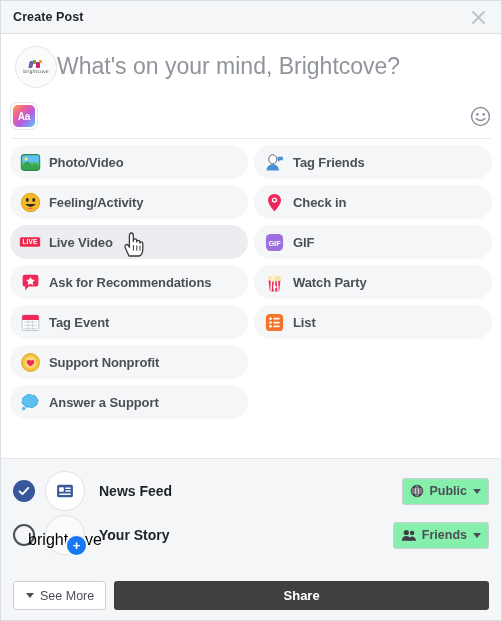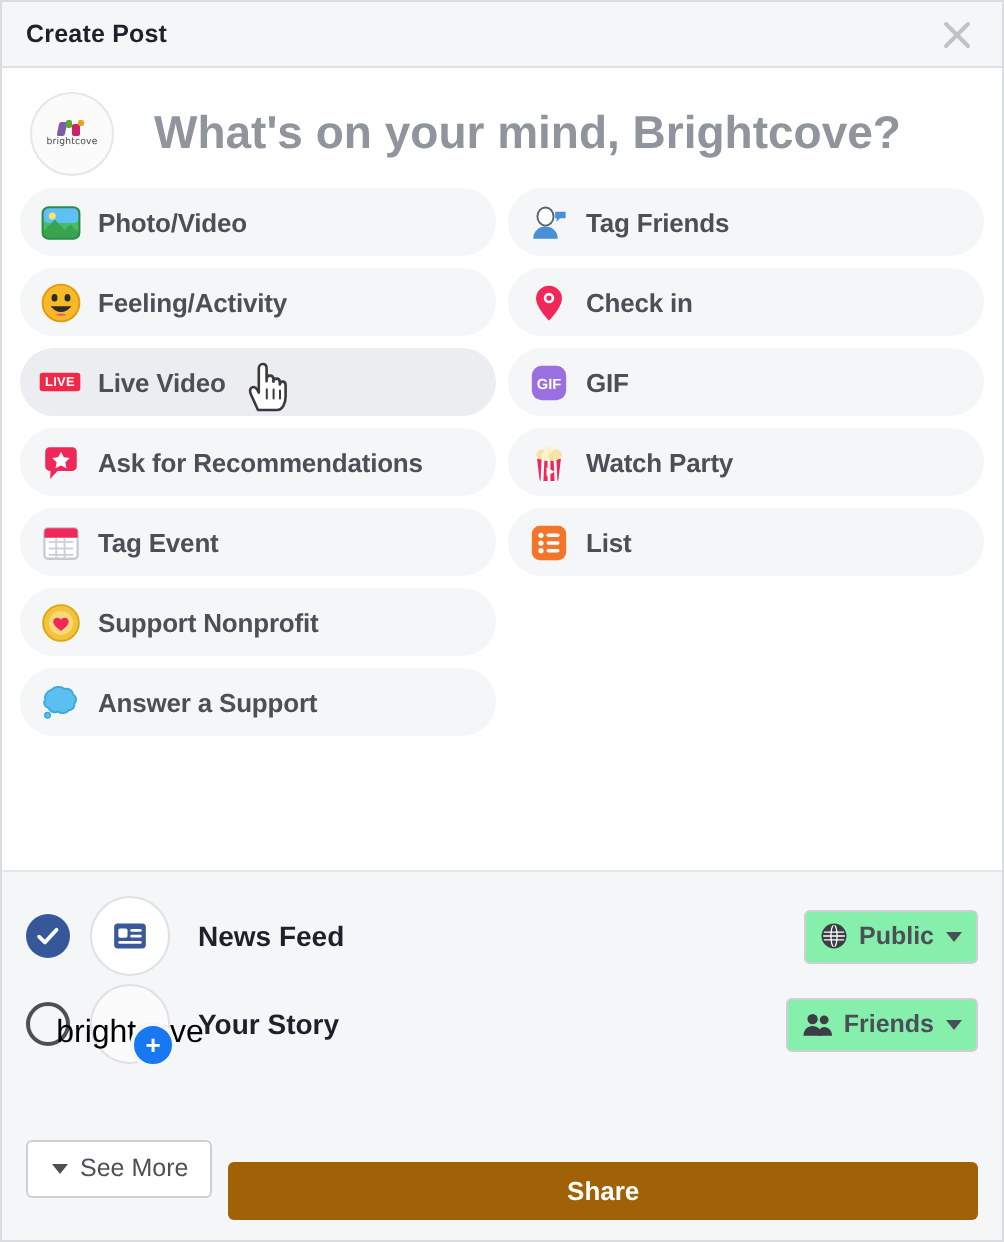--- a/index.html
+++ b/index.html
@@ -88,28 +88,27 @@
   .bc-p3 { width: 4px; height: 6px; left: 7px;  top: 2px; background: #c8236b; }
   .bc-p4 { width: 3px; height: 3px; left: 10px; top: 0px; background: #f0a01e; }
   .avatar .bc-word {
     font-size: 4.6px;
     color: #4b4b4b;
     letter-spacing: 0.1px;
     line-height: 1;
     font-family: "DejaVu Sans", sans-serif;
   }
   .placeholder {
-    margin-left: 20px;
+    margin-left: 0;
     font-size: 23px;
     color: #90949c;
     line-height: 40px;
     flex: 1 1 auto;
     cursor: text;
     font-family: "Liberation Sans", sans-serif;
-    font-weight: bold;
   }
 
   
   .toolbar {
     flex: 0 0 auto;
     height: 44px;
     margin: 6px 10px 0 10px;
     display: flex;
     align-items: center;
     justify-content: space-between;
@@ -309,32 +308,31 @@
     padding: 0 11px;
     font-size: 12.5px;
     font-weight: normal;
     color: #4b4f56;
     cursor: pointer;
     box-sizing: border-box;
   }
   .share-btn {
     flex: 1 1 auto;
     height: 29px;
-    background: #a16207;
+    background: #404040;
     border-radius: 3px;
     color: #ffffff;
     font-size: 13px;
     font-weight: bold;
     display: flex;
     align-items: center;
     justify-content: center;
     cursor: default;
     border: none;
     font-family: "Liberation Sans", sans-serif;
-    margin-top: 23px;
   }
 </style>
 </head>
 <body>
 
 <div id="dialog">
 
   <div class="titlebar">
     <div class="titlebar-title">Create Post</div>
     <div class="close-btn">
@@ -350,20 +348,33 @@
         <i class="bc-p1"></i>
           <i class="bc-p2"></i>
           <i class="bc-p3"></i>
           <i class="bc-p4"></i>
       </div>
       <div class="bc-word">brightcove</div>
     </div>
     <div class="placeholder">What's on your mind, Brightcove?</div>
   </div>
 
+  <div class="toolbar">
+    <div class="aa-btn">
+      <div class="aa-inner">Aa</div>
+    </div>
+    <div class="emoji-btn">
+      <svg width="21" height="21" viewBox="0 0 24 24">
+        <circle cx="12" cy="12" r="10.2" fill="none" stroke="#8d949e" stroke-width="1.7"></circle>
+        <circle cx="8.4" cy="9.6" r="1.55" fill="#8d949e"></circle>
+        <circle cx="15.6" cy="9.6" r="1.55" fill="#8d949e"></circle>
+        <path d="M7 14.4 Q12 18.6 17 14.4" fill="none" stroke="#8d949e" stroke-width="1.7" stroke-linecap="round"></path>
+      </svg>
+    </div>
+  </div>
 
   <div class="options">
 
     <div class="opt-col">
 
       <div class="opt-row">
         <span class="opt-icon">
           <svg width="21" height="21" viewBox="0 0 24 24">
             <rect x="1.5" y="3" width="21" height="18" rx="3.5" fill="#45bd62"></rect>
             <rect x="1.5" y="3" width="21" height="9" rx="3.5" fill="#5ec0f5"></rect>

